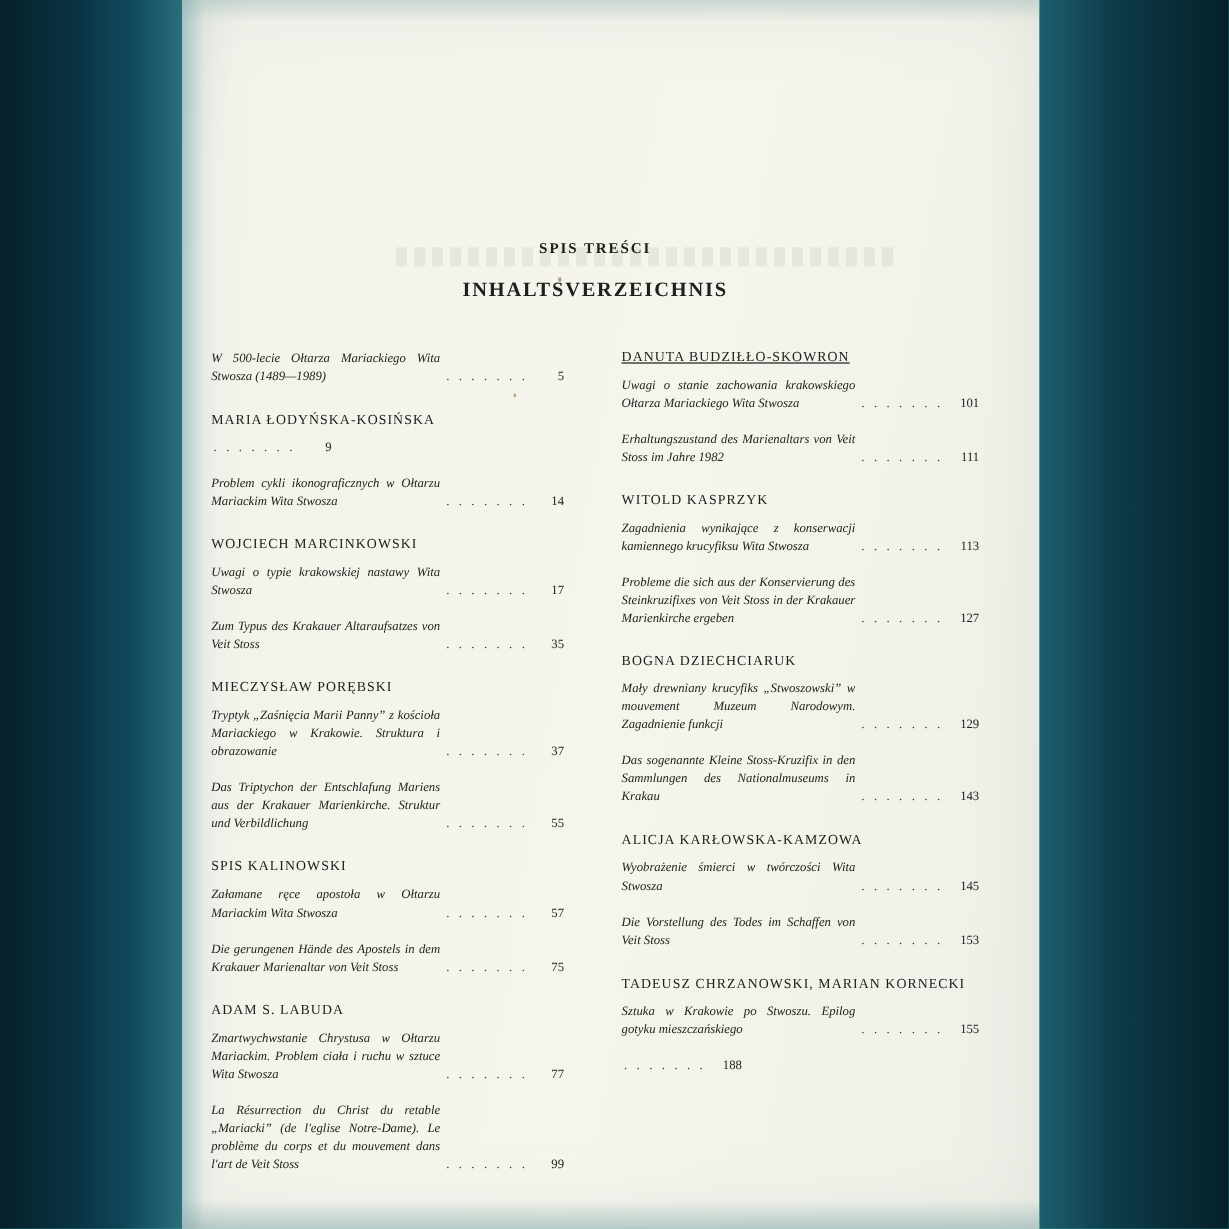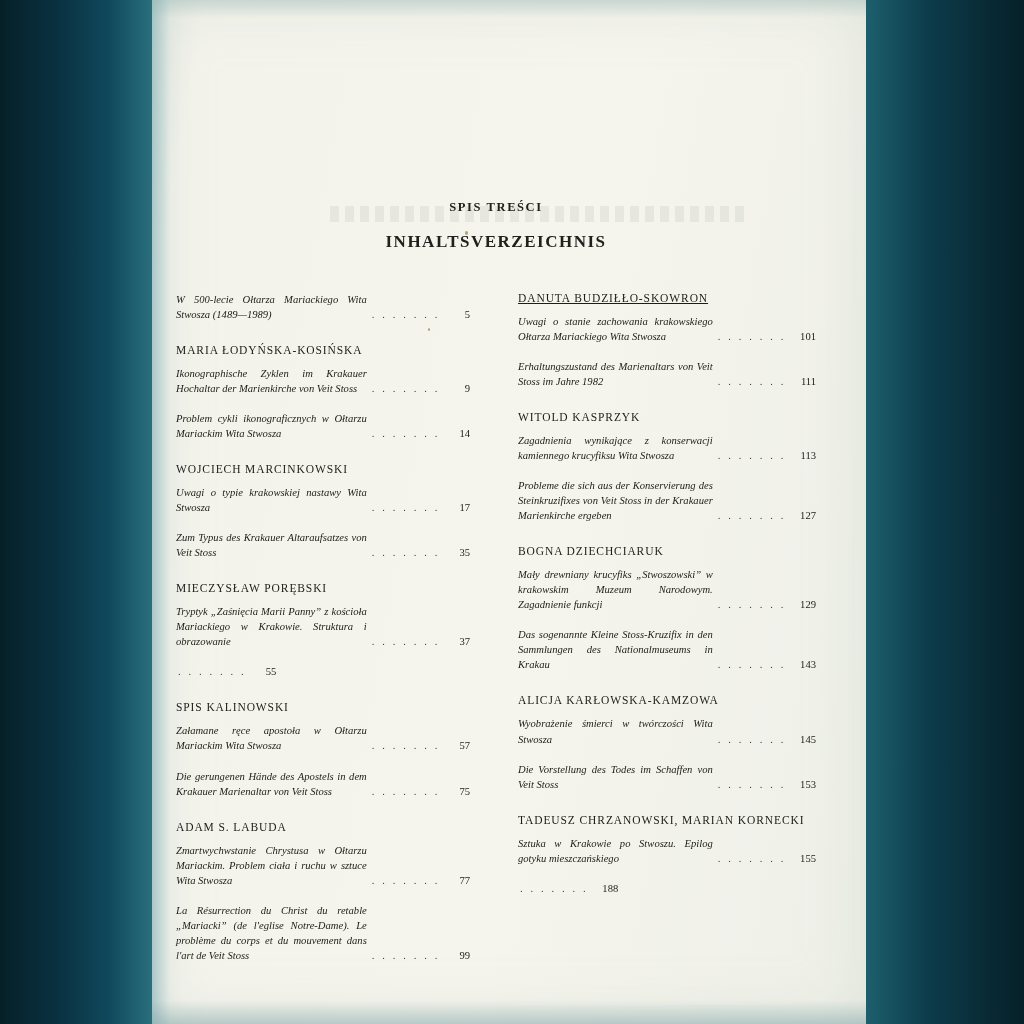--- a/index.html
+++ b/index.html
@@ -174,21 +174,20 @@
 
         <div class="entry lead">
           <span class="entry-text">W 500-lecie Ołtarza Mariackiego Wita Stwosza (1489—1989)</span>
           <span class="entry-dots">. . . . . . .</span>
           <span class="entry-page">5</span>
         </div>
 
         <div class="author">MARIA ŁODYŃSKA-KOSIŃSKA</div>
 
         <div class="entry">
-          <span class="entry-text">Ikonographische Zyklen im Krakauer Hochaltar der Marienkirche von Veit Stoss</span>
           <span class="entry-dots">. . . . . . .</span>
           <span class="entry-page">9</span>
         </div>
 
         <div class="entry">
           <span class="entry-text">Problem cykli ikonograficznych w Ołtarzu Mariackim Wita Stwosza</span>
           <span class="entry-dots">. . . . . . .</span>
           <span class="entry-page">14</span>
         </div>
 
@@ -208,20 +207,21 @@
 
         <div class="author">MIECZYSŁAW PORĘBSKI</div>
 
         <div class="entry">
           <span class="entry-text">Tryptyk „Zaśnięcia Marii Panny” z kościoła Mariackiego w Krakowie. Struktura i obrazowanie</span>
           <span class="entry-dots">. . . . . . .</span>
           <span class="entry-page">37</span>
         </div>
 
         <div class="entry">
+          <span class="entry-text">Das Triptychon der Entschlafung Mariens aus der Krakauer Marienkirche. Struktur und Verbildlichung</span>
           <span class="entry-dots">. . . . . . .</span>
           <span class="entry-page">55</span>
         </div>
 
         <div class="author">SPIS KALINOWSKI</div>
 
         <div class="entry">
           <span class="entry-text">Załamane ręce apostoła w Ołtarzu Mariackim Wita Stwosza</span>
           <span class="entry-dots">. . . . . . .</span>
           <span class="entry-page">57</span>
@@ -275,21 +275,21 @@
 
         <div class="entry">
           <span class="entry-text">Probleme die sich aus der Konservierung des Steinkruzifixes von Veit Stoss in der Krakauer Marienkirche ergeben</span>
           <span class="entry-dots">. . . . . . .</span>
           <span class="entry-page">127</span>
         </div>
 
         <div class="author">BOGNA DZIECHCIARUK</div>
 
         <div class="entry">
-          <span class="entry-text">Mały drewniany krucyfiks „Stwoszowski” w krakowskim Muzeum Narodowym. Zagadnienie funkcji</span>
+          <span class="entry-text">Mały drewniany krucyfiks „Stwoszowski” w mouvement Muzeum Narodowym. Zagadnienie funkcji</span>
           <span class="entry-dots">. . . . . . .</span>
           <span class="entry-page">129</span>
         </div>
 
         <div class="entry">
           <span class="entry-text">Das sogenannte Kleine Stoss-Kruzifix in den Sammlungen des Nationalmuseums in Krakau</span>
           <span class="entry-dots">. . . . . . .</span>
           <span class="entry-page">143</span>
         </div>
 

